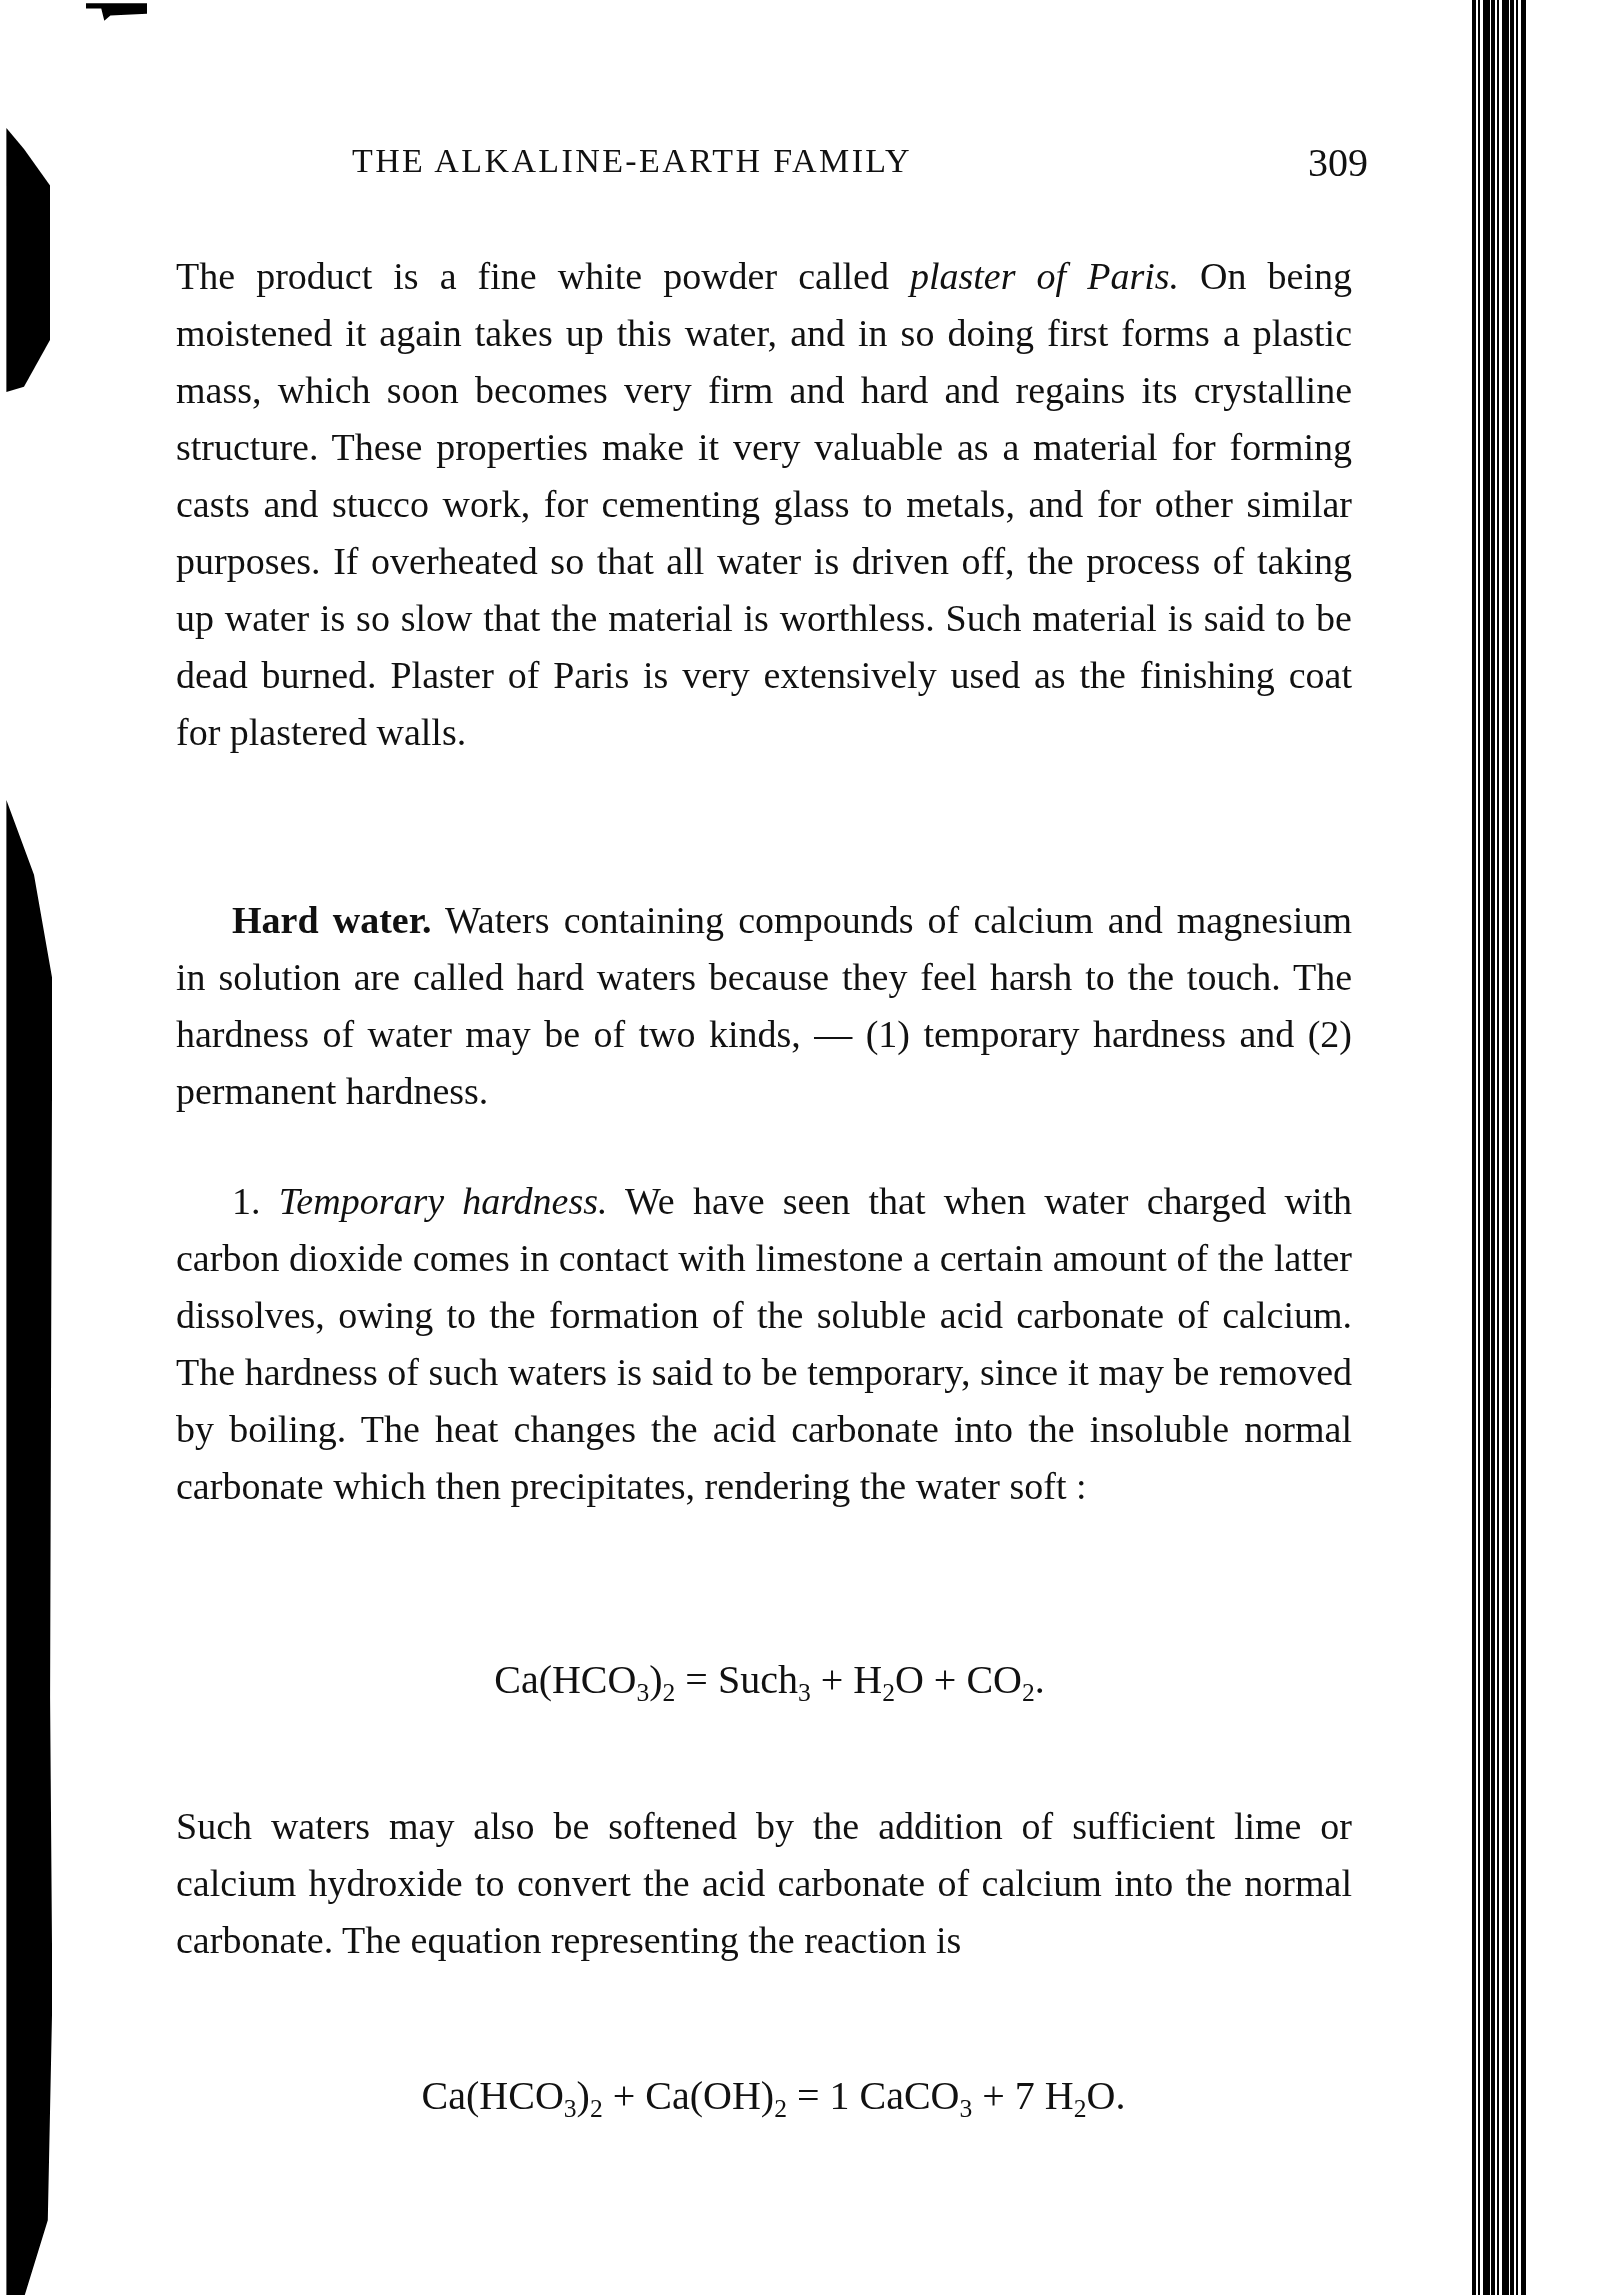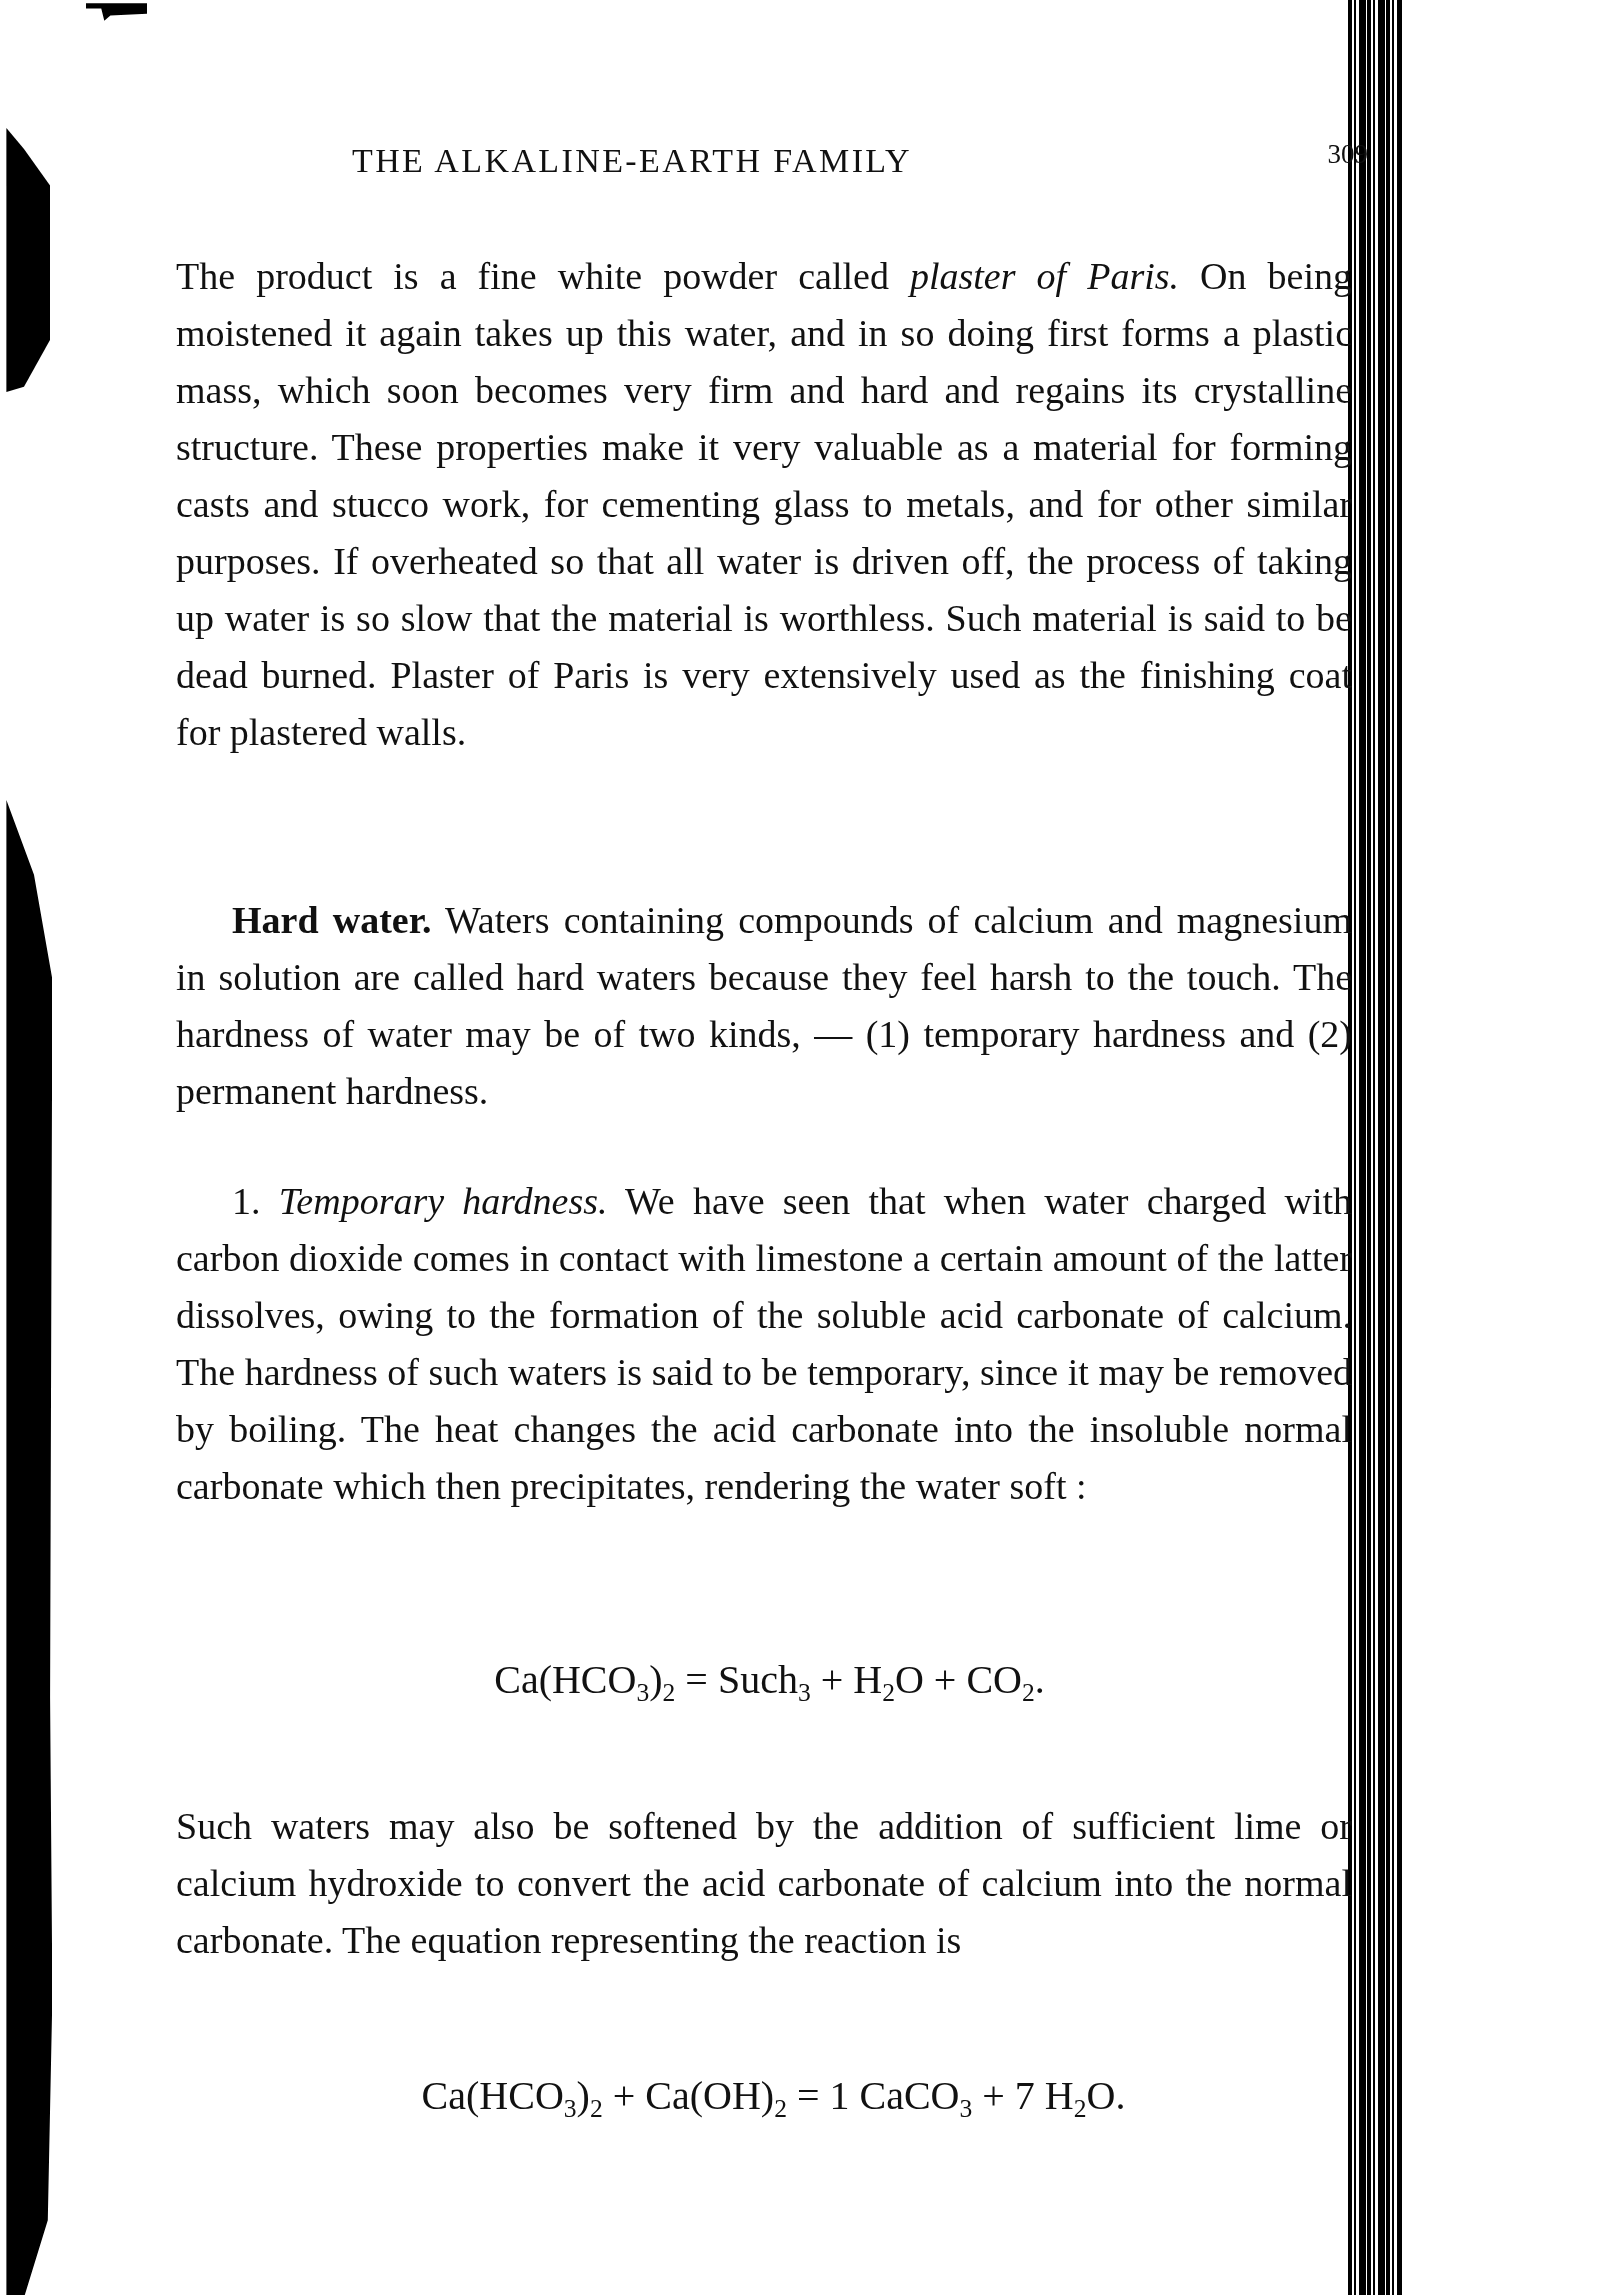--- a/index.html
+++ b/index.html
@@ -1,32 +1,32 @@
 <!DOCTYPE html>
 <html style="font-size:12.8px"><head>
 <meta charset="utf-8">
 <style>
   html, body { margin: 0; padding: 0; background: #ffffff; }
   body { width: 1611px; height: 2295px; position: relative; overflow: hidden; font-family: "Liberation Serif", "DejaVu Serif", serif; color: #111; }
-  .page { position: absolute; left: 0; top: 0; width: 1402px; height: 2295px; background: #fff; }
+  .page { position: absolute; left: 0; top: 0; width: 1526px; height: 2295px; background: #fff; }
 
   
   .edge-left-top { position: absolute; left: 6.4px; top: 128px; width: 44px; height: 264px; background: #000;
     clip-path: polygon(0 0, 40% 8%, 100% 22%, 100% 80%, 40% 98%, 0 100%); }
   .edge-left-bottom { position: absolute; left: 6.4px; top: 800px; width: 46px; height: 1495px; background: #000;
     clip-path: polygon(0 0, 60% 5%, 100% 12%, 98% 30%, 95% 60%, 100% 80%, 90% 95%, 40% 100%, 0 100%); }
   .corner-mark { position: absolute; left: 86px; top: 3.2px; width: 61px; height: 17.6px; background: #000;
     clip-path: polygon(0 0, 100% 0, 100% 60%, 40% 70%, 30% 100%, 25% 30%, 0 30%); }
   .edge-right { position: absolute; right: 0; top: 0; width: 54px; height: 2295px;
     background: repeating-linear-gradient(90deg, #000 0 4px, #fff 4px 5.6px, #000 5.6px 8px, #fff 8px 11.2px, #000 11.2px 17.6px, #fff 17.6px 19px); }
 
   
   .running-head { position: absolute; left: 160px; top: 142px; width: 1208px; height: 56px; }
   .running-title { position: absolute; left: 192px; top: 0; font-size: 34px; letter-spacing: 2.4px; text-transform: uppercase; }
-  .page-number { position: absolute; right: 0; top: -3.2px; font-size: 27px; }
+  .page-number { position: absolute; right: 0; top: -3.2px; font-size: 40px; }
 
   
   .text-block { position: absolute; left: 160px; width: 1208px; font-size: 38px; line-height: 57px; text-align: justify; text-align-last: auto; }
   .text-block p { margin: 16px; }
   .para-1 { top: 232px; }
   .para-hard { top: 876px; }
   .para-temp { top: 1157px; }
   .para-such { top: 1782px; }
   .indent { text-indent: 56px; }
   em.it { font-style: italic; }

